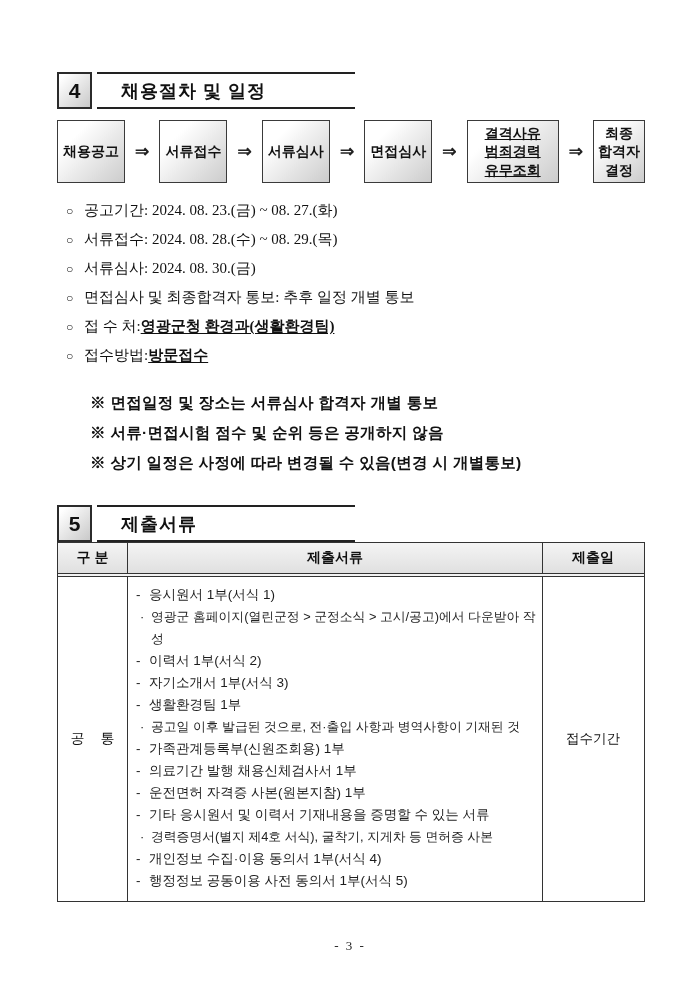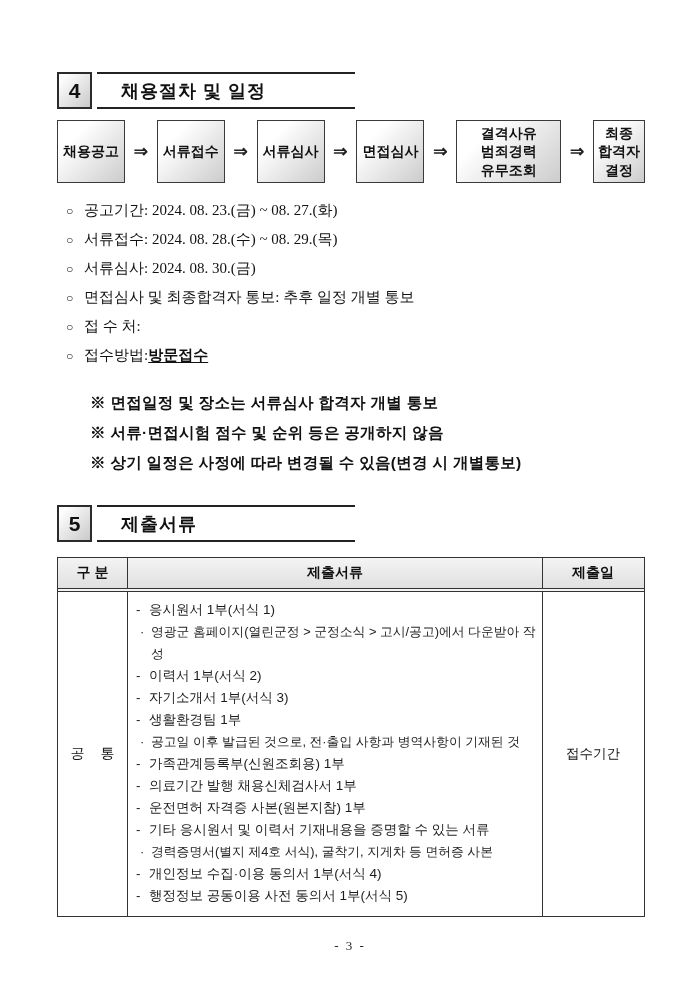--- a/index.html
+++ b/index.html
@@ -32,39 +32,39 @@
   
   .flow { display:flex; align-items:center; margin-top:11px; width:588px; }
   .flow-box {
     border:1.5px solid #3a3a3a;
     background:linear-gradient(135deg,#ffffff 25%,#cccccc 100%);
     min-height:63px; padding:3px 2px;
     display:flex; align-items:center; justify-content:center;
     text-align:center; font-weight:bold; font-size:14px; line-height:1.3;
     white-space:pre-line; width:68px; flex-shrink:0;
   }
-  .flow-box.w-wide { width:105px; }
+  .flow-box.w-wide { width:92px;text-decoration:underline; }
   .flow-box.w-last { width:52px; }
   .flow-arrow { flex:1; text-align:center; font-size:17px; font-weight:bold; color:#222; }
 
   
   .bullets { margin-top:13px; font-family:"Liberation Serif", serif; }
   .bullet { display:flex; align-items:baseline; line-height:28px; font-size:15px; }
   .bullet .marker { width:27px; padding-left:9px; font-size:12px; }
   .bullet .emph { font-weight:bold; text-decoration:underline; text-underline-offset:2px; }
 
   
   .notes { margin-top:18px; padding-left:33px; }
   .note { font-weight:bold; font-size:15.5px; line-height:30px; letter-spacing:0.3px; }
 
   
   .sec5 { margin-top:27px; }
 
   
-  .doc-table { width:588px; margin-top:15px; border:1.5px solid #333; }
+  .doc-table { width:588px; margin-top:0; border:1.5px solid #333; }
   .t-head { display:flex; background:linear-gradient(#f4f4f4,#e0e0e0); border-bottom:4px double #333; }
   .t-head .cell { padding:6px 0; font-weight:bold; font-size:14px; text-align:center; }
   .t-body { display:flex; }
   .col-cat   { width:70px;  border-right:1px solid #333; display:flex; align-items:center; justify-content:center; }
   .col-docs  { width:415px; border-right:1px solid #333; }
   .col-date  { width:100px; display:flex; align-items:center; justify-content:center; }
   .t-head .col-cat, .t-head .col-date, .t-head .col-docs { display:block; }
   .cat-text  { font-size:14px; letter-spacing:6px; padding-left:6px; }
   .date-text { font-size:13.5px; }
   .docs-list { padding:7px 4px 9px 8px; }
@@ -124,20 +124,21 @@
           <span class="marker">○</span>
           <span>서류심사: 2024. 08. 30.(금)</span>
         </div>
         <div class="bullet">
           <span class="marker">○</span>
           <span>면접심사 및 최종합격자 통보: 추후 일정 개별 통보</span>
         </div>
         <div class="bullet">
           <span class="marker">○</span>
           <span>접 수 처: </span>
+          <span class="emph">영광군청 환경과(생활환경팀)</span>
         </div>
         <div class="bullet">
           <span class="marker">○</span>
           <span>접수방법: </span>
           <span class="emph">방문접수</span>
         </div>
       </div>
 
     <div class="notes">
         <div class="note">※ 면접일정 및 장소는 서류심사 합격자 개별 통보</div>

